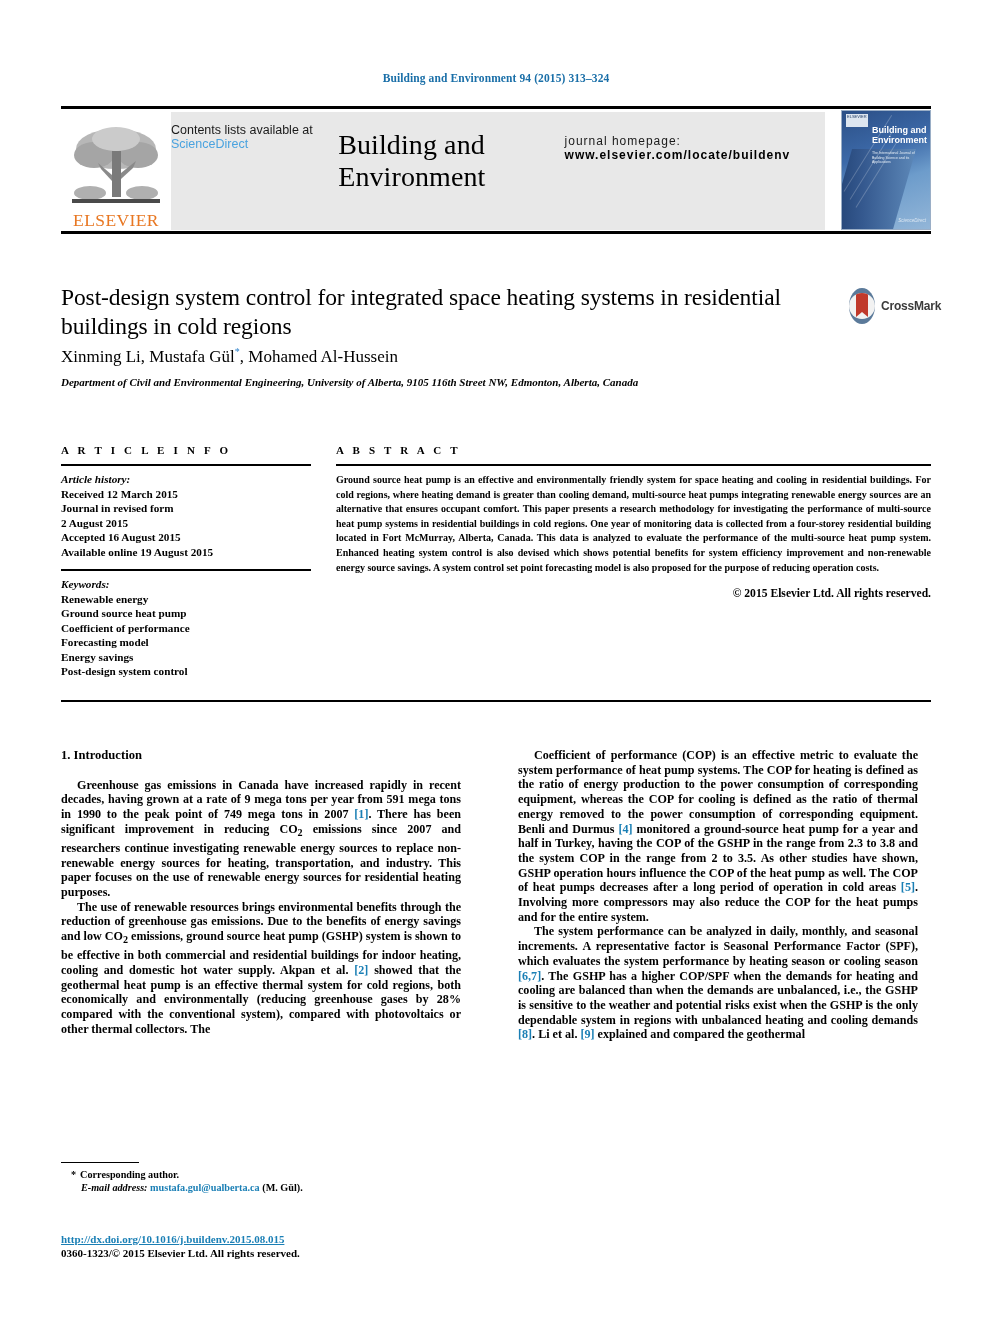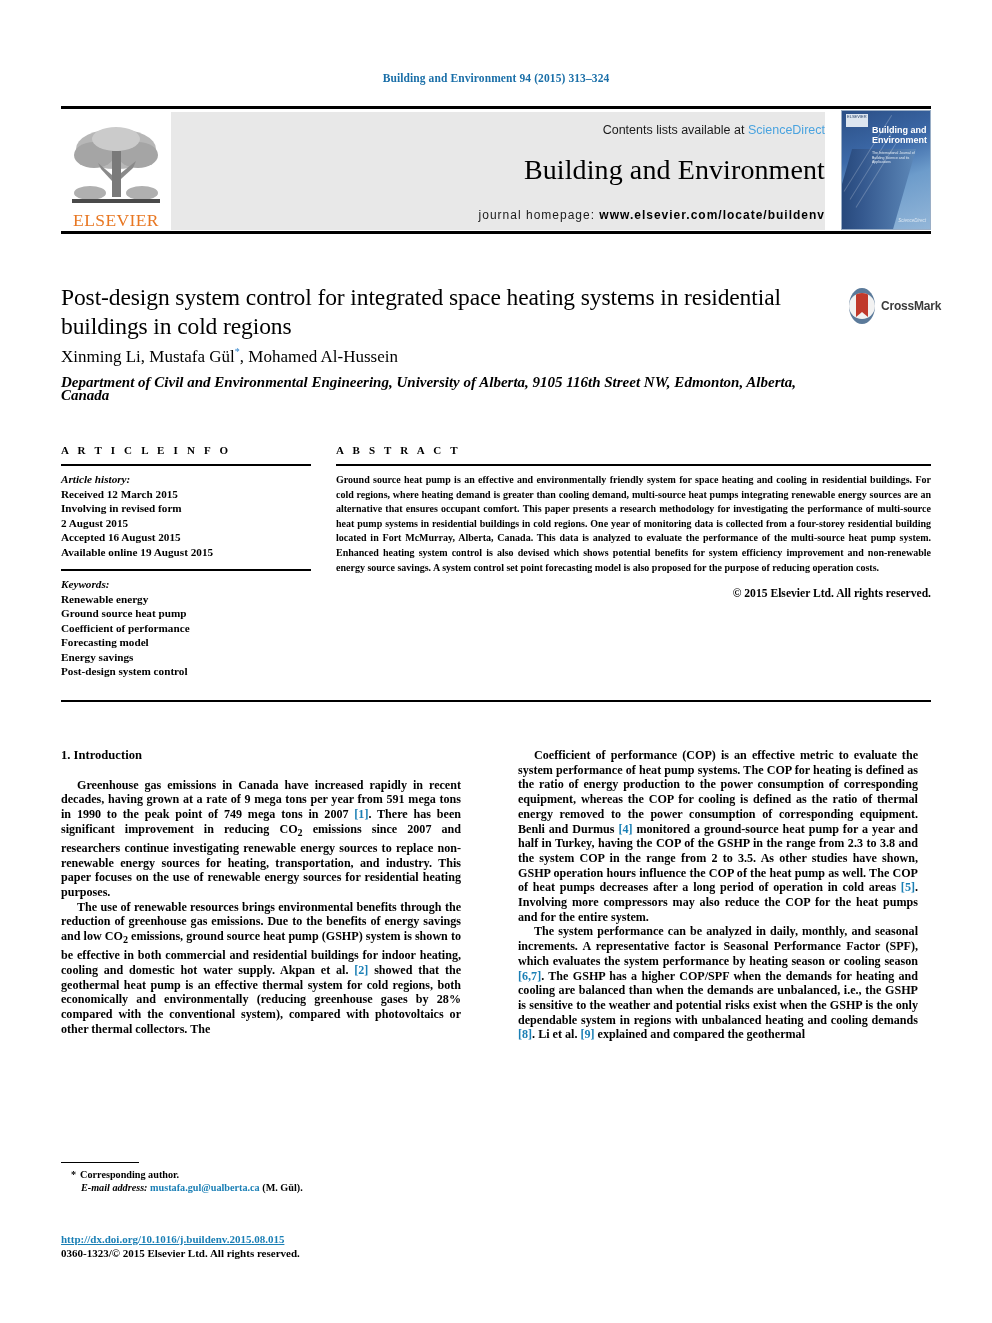--- a/index.html
+++ b/index.html
@@ -80,22 +80,22 @@
     line-height: 20px;
     margin-top: 1px;
   }
   .journal-band {
     position: absolute;
     left: 110px; top: 6px;
     width: 654px;
     height: 118px;
     background: #e8e8e8;
     display: flex;
-    flex-direction: column;
-    align-items: flex-end;
+    flex-direction: row;
+    align-items: flex-start;
     justify-content: flex-start;
   }
   .contents-line {
     font-family: "Liberation Sans", sans-serif;
     font-size: 12.5px;
     color: #1a1a1a;
     margin-top: 11px;
   }
   .contents-line .sd {
     color: #4aa3df;
@@ -205,21 +205,21 @@
   }
   .authors sup {
     font-size: 10px;
     color: #2a7fc9;
     vertical-align: super;
   }
   .affiliation {
     font-family: "Liberation Serif", serif;
     font-style: italic;
     font-weight: bold;
-    font-size: 15px;
+    font-size: 11px;
     line-height: 13px;
     margin-top: 9px;
     color: #000;
   }
   .crossmark {
     position: absolute;
     left: 849px; top: 286px;
     width: 82px;
     height: 40px;
     display: flex;
@@ -479,21 +479,21 @@
     <div class="crossmark-text">CrossMark</div>
   </div>
 
   <div class="info-abstract">
 
     <div class="col-info">
       <div class="sect-label">A R T I C L E  I N F O</div>
       <div class="info-rule"></div>
       <div class="info-head">Article history:</div>
       <div class="info-line">Received 12 March 2015</div>
-      <div class="info-line">Involving in revised form</div>
+      <div class="info-line">Journal in revised form</div>
       <div class="info-line">2 August 2015</div>
       <div class="info-line">Accepted 16 August 2015</div>
       <div class="info-line">Available online 19 August 2015</div>
       <div class="info-rule-thin"></div>
       <div class="info-head">Keywords:</div>
       <div class="info-line">Renewable energy</div>
       <div class="info-line">Ground source heat pump</div>
       <div class="info-line">Coefficient of performance</div>
       <div class="info-line">Forecasting model</div>
       <div class="info-line">Energy savings</div>

